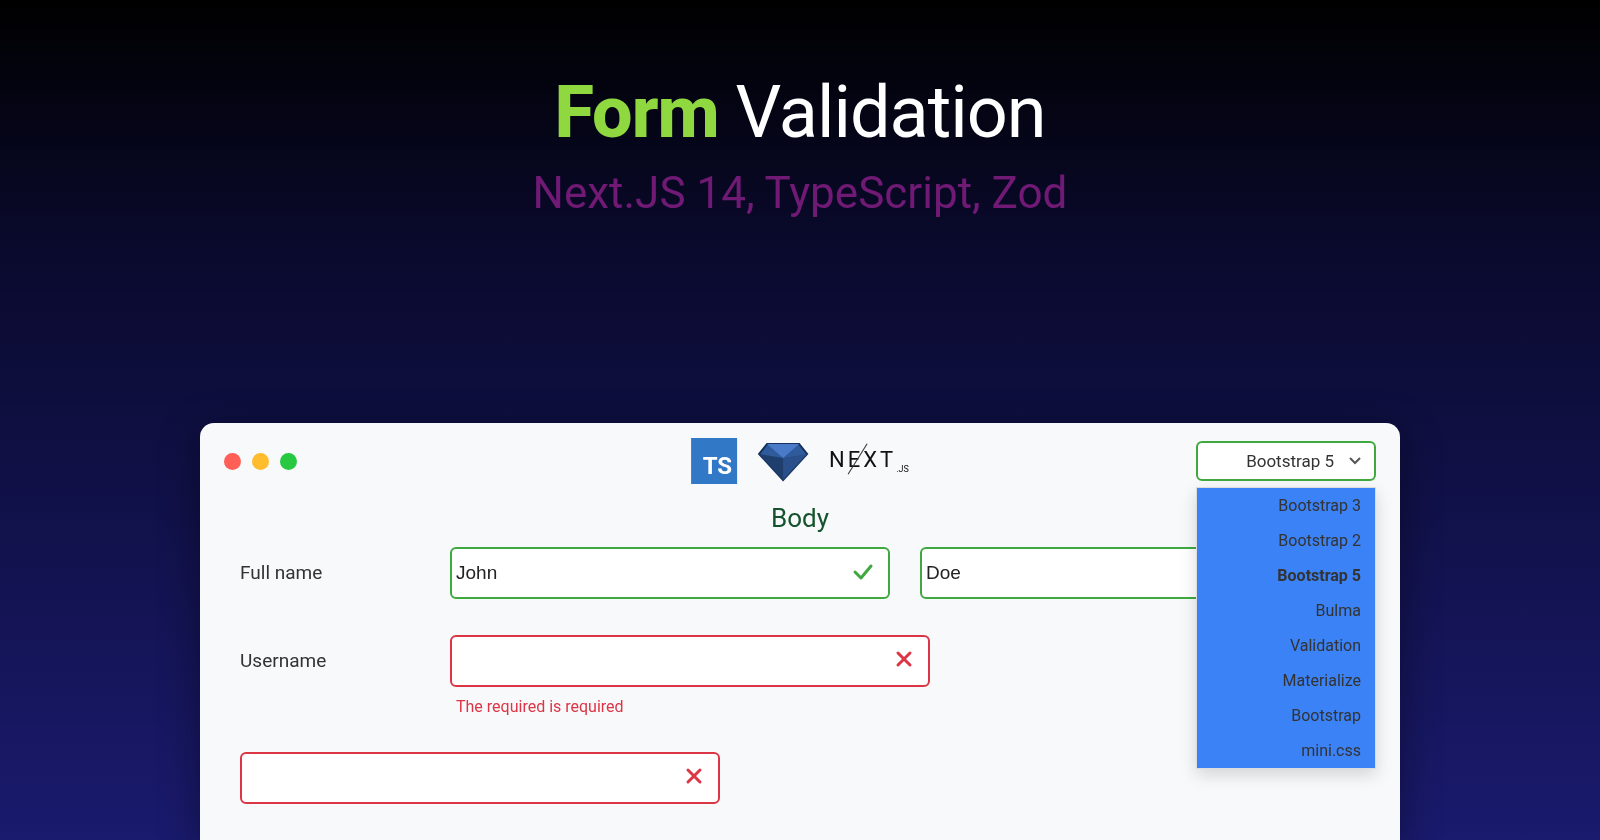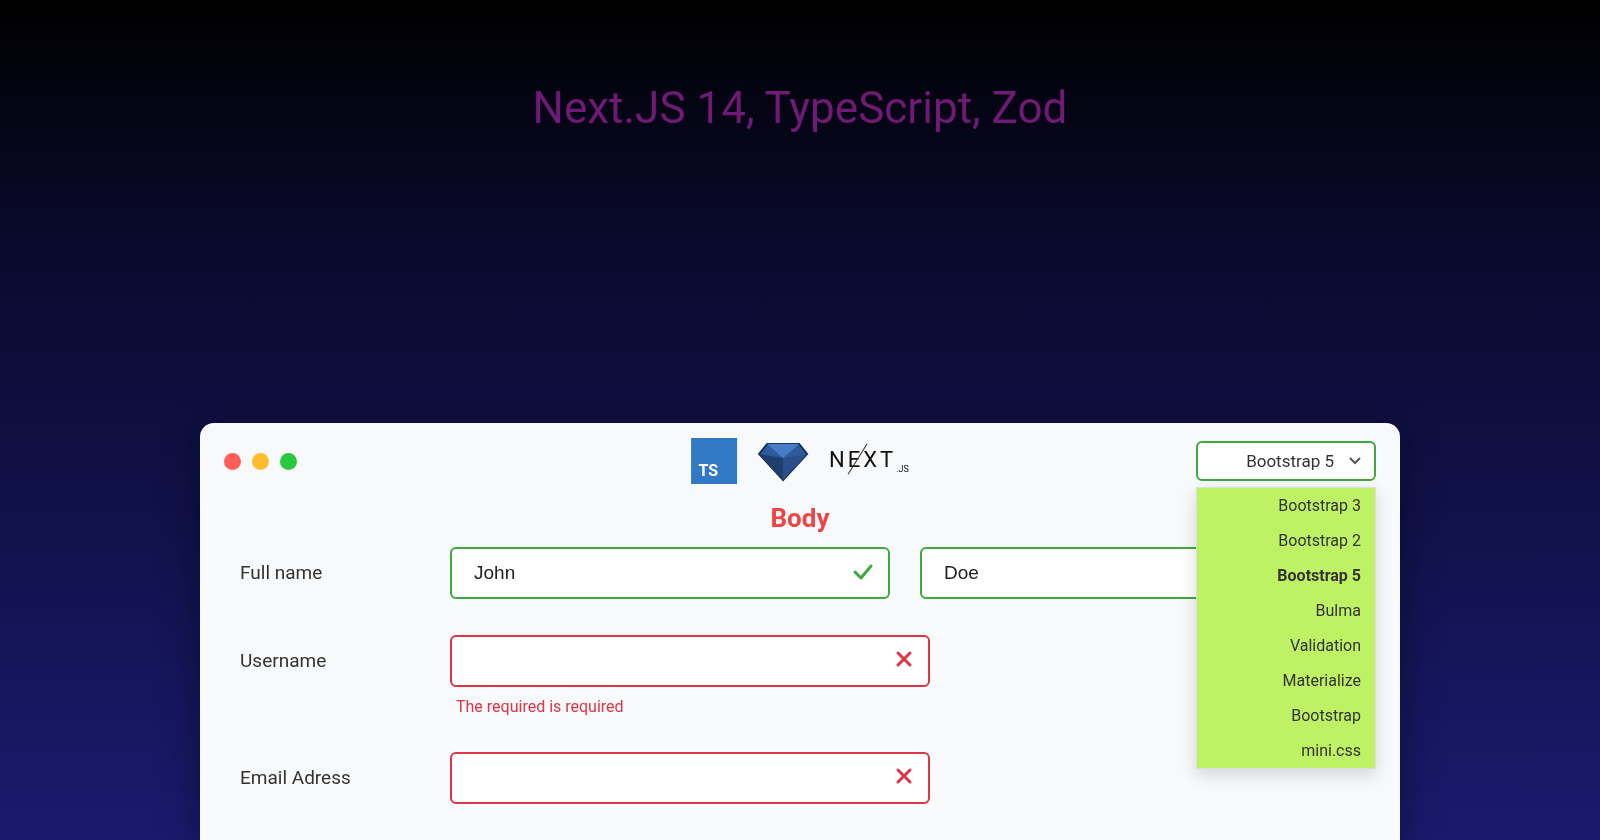--- a/index.html
+++ b/index.html
@@ -67,22 +67,22 @@
   gap: 20px;
 }
 .ts-badge {
   width: 46px; height: 46px;
   background: #3178c6;
   color: #fff;
   font-weight: 700;
   display: flex;
   align-items: flex-end;
   justify-content: flex-end;
-  font-size: 16px;
-  padding: 4px 19px;
+  font-size: 24px;
+  padding: 4px 5px;
 }
 .zod-diamond {
   width: 52px; height: 42px;
   position: relative;
   display: flex;
   align-items: center;
   justify-content: center;
 }
 .next-logo {
   font-size: 22px;
@@ -123,41 +123,40 @@
   right: 12px;
   top: 50%;
   transform: translateY(-50%);
   color: #555;
 }
 .dropdown {
   position: absolute;
   top: 46px;
   right: 0;
   width: 180px;
-  background: #bef264;
+  background: #3b82f6;
   border: 1px solid #ddd;
   box-shadow: 0 6px 16px rgba(0,0,0,0.15);
   z-index: 10;
 }
 .dropdown-item {
   padding: 8px 14px;
   font-size: 16px;
   color: #333;
   cursor: pointer;
 }
 .dropdown-item.selected {
   font-weight: 700;
 }
 .body-label {
   text-align: center;
   font-size: 26px;
-  color: #ef4444;
+  color: #14532d;
   margin-top: 8px;
   margin-bottom: 14px;
-  font-weight: bold;
 }
 .form-area {
   padding: 0 40px;
 }
 .form-row {
   display: flex;
   align-items: flex-start;
   gap: 30px;
   margin-bottom: 36px;
 }
@@ -174,21 +173,21 @@
 .split-fields {
   flex: 1;
   display: flex;
   gap: 30px;
 }
 .split-fields .field-wrap { flex: 1; }
 .input {
   width: 100%;
   height: 52px;
   border-radius: 6px;
-  padding: 0 48px 0 22px;
+  padding: 0 48px 0 4px;
   font-size: 19px;
   color: #222;
   background: #fff;
   border: 2px solid #ccc;
   outline: none;
 }
 .input.valid { border-color: #3fa93f; }
 .input.invalid { border-color: #dc3545; }
 .status-icon {
   position: absolute;
@@ -204,20 +203,24 @@
   font-size: 16px;
   margin-top: 10px;
   padding-left: 6px;
 }
 .username-row .field-wrap { max-width: 480px; }
 </style>
 </head>
 <body>
 
 <div class="title-block">
+  <h1 class="main-title">
+    <span class="bold-green">Form</span>
+    <span>Validation</span>
+  </h1>
   <div class="subtitle">Next.JS 14, TypeScript, Zod</div>
 </div>
 
 <div class="window">
   <div class="titlebar">
     <div class="traffic">
       <div class="dot red"></div>
       <div class="dot yellow"></div>
       <div class="dot green"></div>
     </div>
@@ -292,21 +295,20 @@
         <span class="status-icon err">
           <svg width="20" height="20" viewBox="0 0 20 20">
               <path d="M4 4 L16 16 M16 4 L4 16" stroke="#dc3545" stroke-width="3" stroke-linecap="round"></path>
             </svg>
         </span>
         <div class="error-msg">The required is required</div>
       </div>
     </div>
 
     <div class="form-row username-row">
-      <div class="row-label">Email Adress</div>
       <div class="field-wrap">
         <input class="input invalid" value="" style="">
         <span class="status-icon err">
           <svg width="20" height="20" viewBox="0 0 20 20">
               <path d="M4 4 L16 16 M16 4 L4 16" stroke="#dc3545" stroke-width="3" stroke-linecap="round"></path>
             </svg>
         </span>
       </div>
     </div>
 

